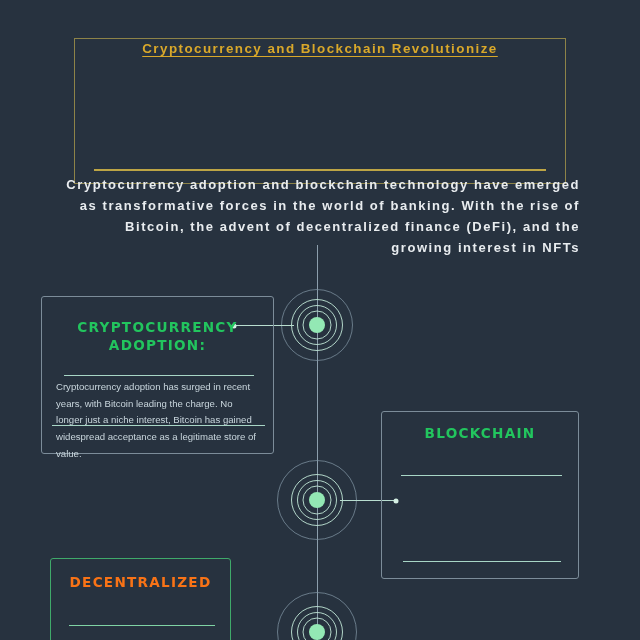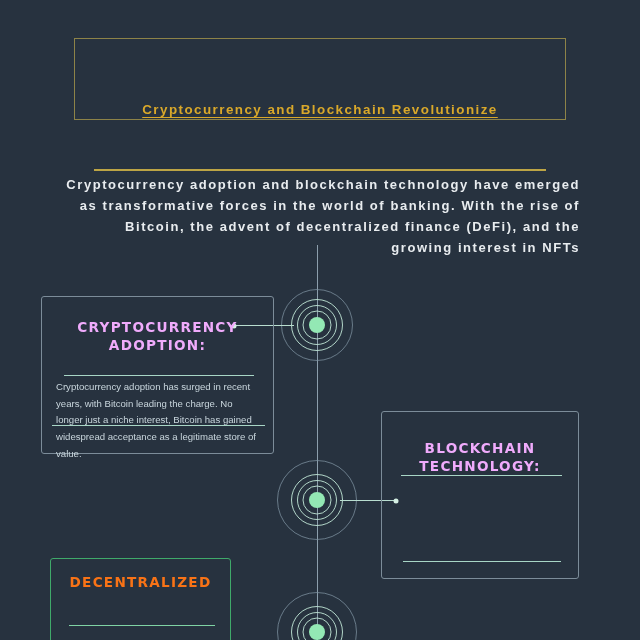--- a/index.html
+++ b/index.html
@@ -23,25 +23,25 @@
     height: 640px;
     background: #27323f;
   }
 
   
   .title-box {
     position: absolute;
     left: 74px;
     top: 38px;
     width: 492px;
-    height: 82px;
+    height: 146px;
     border: 1.5px solid #8d8348;
     box-sizing: border-box;
     display: flex;
-    align-items: flex-end;
+    align-items: flex-start;
     justify-content: center;
   }
   .title-text {
     color: #d9a82a;
     font-size: 13.4px;
     font-weight: bold;
     letter-spacing: 1.45px;
     line-height: 1.42;
     text-align: center;
     text-decoration: underline;
@@ -133,21 +133,21 @@
     box-sizing: border-box;
     border: 1.3px solid #7c8c99;
     border-radius: 3px;
   }
   .card-head {
     text-align: center;
     font-size: 13.6px;
     font-weight: bold;
     letter-spacing: 1.25px;
     line-height: 1.35;
-    color: #f0abfc;
+    color: #22c55e;
     font-family: "DejaVu Sans", sans-serif;
   }
   .card-body {
     font-size: 9.6px;
     line-height: 1.74;
     color: #c9d6dd;
     font-family: "Liberation Sans", sans-serif;
   }
   .divider {
     height: 1.2px;
@@ -181,21 +181,21 @@
     width: 213px;
   }
 
   
   .card-2 {
     left: 381px;
     top: 411px;
     width: 198px;
     height: 168px;
   }
-  .card-2 .card-head { margin-top: 27px; }
+  .card-2 .card-head { margin-top: 12px; }
   .card-2 .divider-top {
     position: absolute;
     left: 19px;
     top: 63px;
     width: 161px;
   }
   .card-2 .card-body {
     position: absolute;
     left: 12px;
     top: 80px;
@@ -278,21 +278,20 @@
       <span>ADOPTION:</span>
     </div>
     <div class="divider divider-top"></div>
     <div class="card-body">Cryptocurrency adoption has surged in recent years, with Bitcoin leading the charge. No longer just a niche interest, Bitcoin has gained widespread acceptance as a legitimate store of value.</div>
     <div class="divider divider-mid"></div>
   </div>
 
   <div class="card card-2">
     <div class="card-head">
       <span>BLOCKCHAIN</span><br>
-      <span>TECHNOLOGY:</span>
     </div>
     <div class="divider divider-top"></div>
     <div class="divider divider-bot"></div>
   </div>
 
   <div class="card card-3">
     <div class="card-head">
       <span>DECENTRALIZED</span><br>
     </div>
     <div class="divider divider-top"></div>

